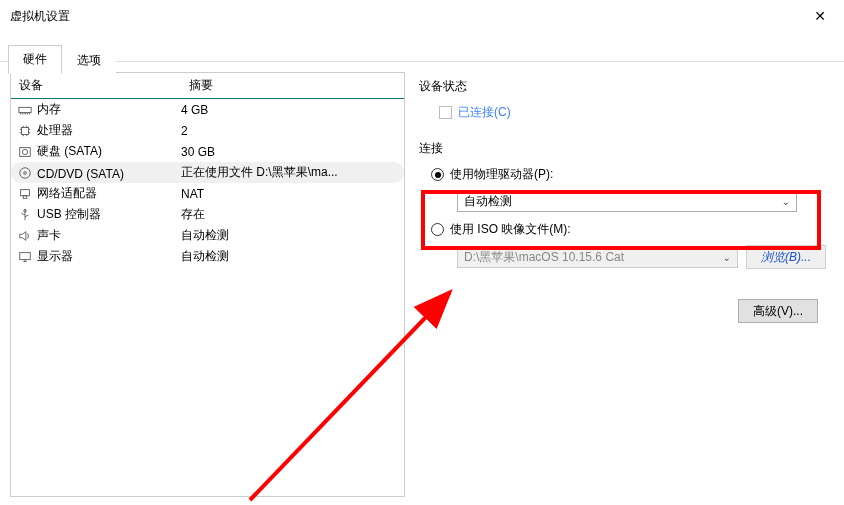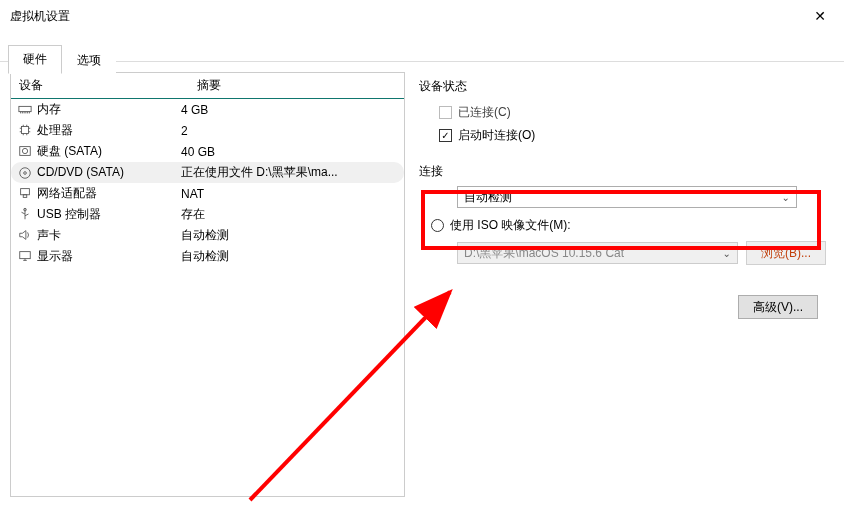--- a/index.html
+++ b/index.html
@@ -67,37 +67,37 @@
     .table-head {
       display: flex;
       border-bottom: 1px solid #0f766e;
       font-size: 12px;
     }
     .th {
       padding: 4px 8px;
       font-weight: normal;
     }
     .col-dev { width: 170px; }
-    .col-sum { flex: 1; margin-left: 8px; }
+    .col-sum { flex: 1; }
     .rows { }
     .row {
       display: flex;
       align-items: center;
       font-size: 12px;
       padding: 2px 0;
       cursor: default;
     }
     .row.selected {
       background: #f0f0f0;
       border-radius: 10px;
     }
     .cell-dev {
       width: 170px;
       display: flex;
-      align-items: flex-start;
+      align-items: flex-end;
       gap: 4px;
       padding-left: 6px;
     }
     .cell-sum { flex: 1; padding-right: 6px; white-space: nowrap; overflow: hidden; text-overflow: ellipsis; }
     .icon {
       width: 16px;
       height: 16px;
       flex-shrink: 0;
       display: grid;
       place-items: center;
@@ -140,21 +140,21 @@
       content: "";
       width: 6px; height: 6px;
       background: #000;
       border-radius: 50%;
     }
     .chk-box.checked::after {
       content: "✓";
       font-size: 10px;
       line-height: 1;
     }
-    .chk-row.disabled { color: #404040; }
+    .chk-row.disabled { color: #3b82f6; }
     .dropdown {
       width: 340px;
       height: 22px;
       border: 1px solid #adadad;
       display: flex;
       align-items: center;
       justify-content: space-between;
       padding: 0 6px;
       background: #fff;
       font-size: 12px;
@@ -169,24 +169,25 @@
       height: 24px;
       padding: 0 14px;
       border: 1px solid #adadad;
       background: #e1e1e1;
       font-size: 12px;
       display: inline-flex;
       align-items: center;
       cursor: pointer;
     }
     .btn.disabled {
-      color: #c2410c;
+      color: #1d4ed8;
       border-color: #d0d0d0;
       background: #efefef;
       cursor: default;
+      font-style: italic;
     }
     .highlight-box {
       position: absolute;
       border: 4px solid #ff0000;
       pointer-events: none;
     }
     .iso-row {
       display: flex;
       align-items: center;
       gap: 8px;
@@ -273,21 +274,21 @@
       <div class="row">
         <div class="cell-dev">
           <span class="icon">
               <svg viewBox="0 0 16 16">
                 <rect x="2" y="3" width="12" height="10" fill="none" stroke="currentColor"></rect>
                 <circle cx="8" cy="8" r="3" fill="none" stroke="currentColor"></circle>
               </svg>
             </span>
           <span>硬盘 (SATA)</span>
         </div>
-        <div class="cell-sum">40 GB</div>
+        <div class="cell-sum">30 GB</div>
       </div>
 
       <div class="row selected">
         <div class="cell-dev">
           <span class="icon">
               <svg viewBox="0 0 16 16">
                 <circle cx="8" cy="8" r="6" fill="none" stroke="currentColor"></circle>
                 <circle cx="8" cy="8" r="1.5" fill="none" stroke="currentColor"></circle>
               </svg>
             </span>
@@ -354,28 +355,28 @@
   </div>
 
   <div class="right-panel">
 
     <div class="group-title">设备状态</div>
     <div class="group-body">
       <div class="chk-row disabled">
         <span class="chk-box disabled"></span>
         <span>已连接(C)</span>
       </div>
-      <div class="chk-row">
-        <span class="chk-box checked"></span>
-        <span>启动时连接(O)</span>
-      </div>
     </div>
 
     <div class="group-title">连接</div>
     <div class="group-body" style="padding-left:12px;">
+      <div class="rad-row">
+        <span class="rad-circle checked"></span>
+        <span>使用物理驱动器(P):</span>
+      </div>
       <div class="dropdown">
         <span>自动检测</span>
         <span class="chev">⌄</span>
       </div>
 
       <div class="rad-row" style="margin-top:6px;">
         <span class="rad-circle"></span>
         <span>使用 ISO 映像文件(M):</span>
       </div>
       <div class="iso-row">

